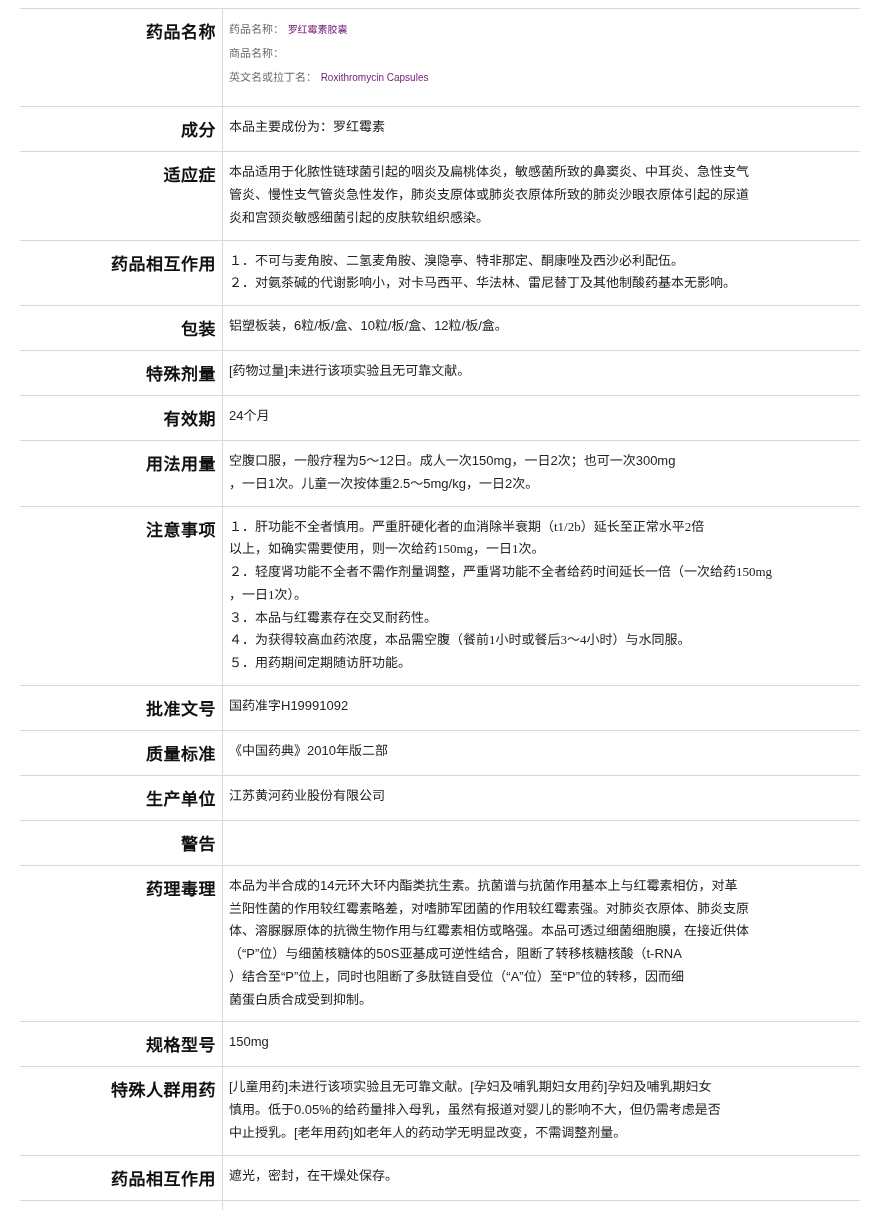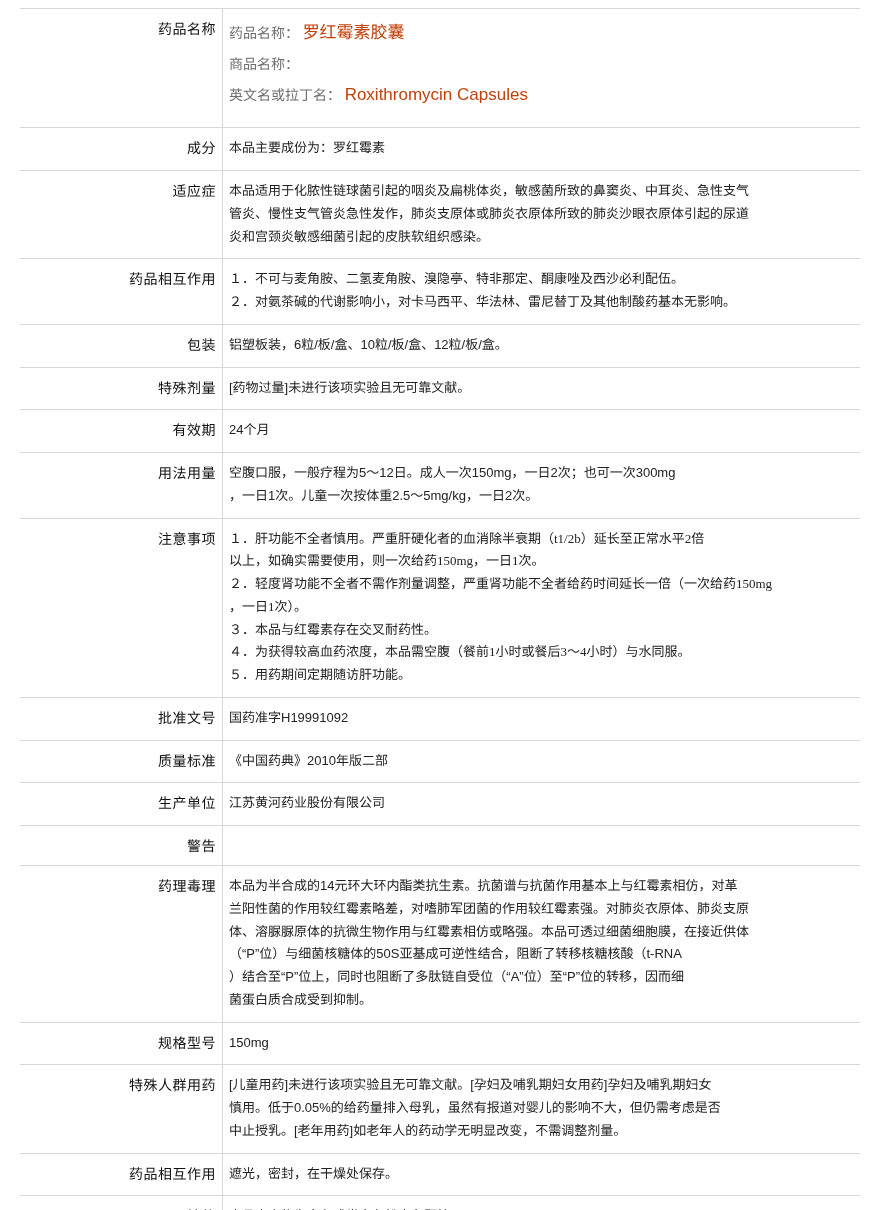--- a/index.html
+++ b/index.html
@@ -35,46 +35,46 @@
   table.spec tr:last-child {
     border-bottom: 1px solid #d8d8d8;
   }
   table.spec td {
     vertical-align: top;
     padding: 9px 6px 10px 6px;
   }
   td.label {
     width: 190px;
     text-align: right;
-    font-size: 14px;
-    font-weight: normal;
+    font-size: 17px;
+    font-weight: bold;
     color: #111;
     padding-right: 14px;
     letter-spacing: 0.5px;
     white-space: nowrap;
   }
   td.value {
     border-left: 1px solid #d8d8d8;
     font-size: 13px;
     line-height: 1.75;
     color: #222;
     padding-left: 14px;
     word-break: break-word;
   }
   .sub-line {
     display: block;
     white-space: normal;
   }
   .sub-line .k {
     color: #6f6f6f;
-    font-size: 14px;
+    font-size: 11px;
   }
   .sub-line .v {
-    color: #c2410c;
-    font-size: 17px;
+    color: #701a75;
+    font-size: 10px;
   }
   .name-block .sub-line {
     margin-bottom: 1px;
   }
   .name-block .sub-line:last-child {
     margin-bottom: 8px;
   }
   .list-line {
     display: block;
     font-family: Liberation Serif, serif;

